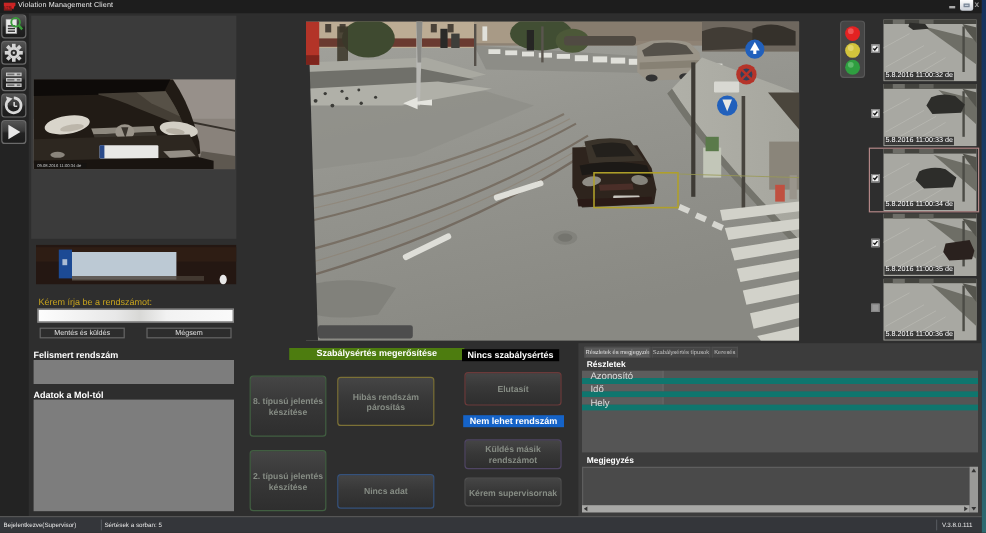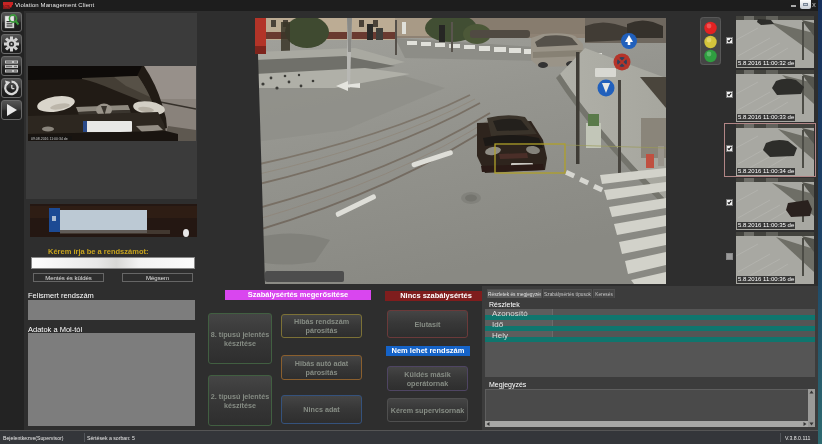--- a/index.html
+++ b/index.html
@@ -3,21 +3,21 @@
 <style>
 *{margin:0;padding:0;box-sizing:border-box}
 html,body{width:822px;height:444px;overflow:hidden;background:#2e2e2e;font-family:"Liberation Sans",sans-serif}
 #app{position:absolute;top:0;left:0;width:822px;height:444px;background:#2e2e2e;overflow:hidden}
 .abs{position:absolute}
 .titlebar{position:absolute;left:0;top:0;width:818px;height:11px;background:#1d1d1d;color:#e8e8e8}
 .titletxt{position:absolute;left:15px;top:1.5px;font-size:6px;letter-spacing:0.1px}
 .sidebar{position:absolute;left:0;top:11px;width:24px;height:421px;background:#232323}
 .sbtn{position:absolute;left:1px;width:21px;height:20px;border:1px solid #6a6a6a;border-radius:3px;background:linear-gradient(#555 0%,#3a3a3a 45%,#222 55%,#1c1c1c 100%)}
 .panel1{position:absolute;left:26px;top:13px;width:171px;height:186px;background:#3b3b3b}
-.plabel{color:#fff;font-weight:normal;font-size:7.5px}
+.plabel{color:#fff;font-weight:bold;font-size:7.5px}
 .greybox{position:absolute;background:#7d7d7d}
 .hdr{position:absolute;height:10px;color:#fff;font-weight:bold;font-size:7.5px;text-align:center;line-height:10px}
 .mbtn{position:absolute;border-radius:3px;color:#868c84;font-weight:bold;font-size:7.2px;text-align:center;background:linear-gradient(#454545 0%,#383838 45%,#2e2e2e 100%)}
 .mbtn span{display:inline-block;vertical-align:middle;line-height:1.25}
 .mbtn:before{content:"";display:inline-block;height:100%;vertical-align:middle}
 .tab{position:absolute;top:289px;height:9px;background:#464646;color:#c4c4c4;font-size:4.8px;line-height:9px;text-align:center;border:1px solid #4f4f4f;border-bottom:none;white-space:nowrap;overflow:hidden}
 .row{position:absolute;left:485px;width:330px;height:11px;border-bottom:5px solid #0f766e}
 .rowl{position:absolute;left:0;top:0;width:67px;height:100%;background:#5d5d5d;color:#dcdcdc;font-size:8px;line-height:10px;padding-left:7px}
 .rowr{position:absolute;left:67px;top:0;right:0;height:100%;background:#555;border-left:1px solid #6b6b6b}
 .thumb{position:absolute;left:736px;width:78px;height:52px;overflow:hidden}
@@ -142,21 +142,21 @@
   <svg class="abs" style="left:30px;top:204px" width="167" height="33" viewBox="0 0 167 33">
     <rect width="167" height="33" fill="#241712"></rect>
     <rect x="0" y="2" width="167" height="12" fill="#2e1d14"></rect>
     <rect x="19" y="4" width="11" height="24" fill="#1c4a94"></rect>
     <rect x="22" y="12" width="4" height="5" fill="#cfd8e2" opacity="0.8"></rect>
     <rect x="30" y="6" width="87" height="23" fill="#bcc9d4"></rect>
     <rect x="30" y="26" width="110" height="4" fill="#4a4138" opacity="0.8"></rect>
     <ellipse cx="156" cy="29" rx="3" ry="4" fill="#e8e8e8"></ellipse>
   </svg>
 
-  <div class="abs" style="left:48px;top:247px;color:#c8a41e;font-weight:bold;font-size:7.5px">Kérem írja be a rendszámot:</div>
+  <div class="abs" style="left:32px;top:247px;color:#c8a41e;font-weight:normal;font-size:7.5px">Kérem írja be a rendszámot:</div>
   <div class="abs" style="left:31px;top:257px;width:164px;height:12px;background:linear-gradient(90deg,#fdfdfd 0%,#e8e8e8 40%,#d8d8d6 52%,#f2f2f2 66%,#fafafa 100%);border:1px solid #888"></div>
   <div class="abs" style="left:33px;top:273px;width:71px;height:9px;background:#2d2d2d;border:1px solid #666;color:#e0e0e0;font-size:6px;text-align:center;line-height:8px">Mentés és küldés</div>
   <div class="abs" style="left:122px;top:273px;width:71px;height:9px;background:#2d2d2d;border:1px solid #666;color:#e0e0e0;font-size:6px;text-align:center;line-height:8px">Mégsem</div>
 
   <div class="abs plabel" style="left:28px;top:291px">Felismert rendszám</div>
   <div class="greybox" style="left:28px;top:300px;width:167px;height:20px"></div>
   <div class="abs plabel" style="left:28px;top:325px">Adatok a Mol-tól</div>
   <div class="greybox" style="left:28px;top:333px;width:167px;height:93px"></div>
 
   <svg class="abs" style="left:255px;top:18px" width="411" height="266" viewBox="0 0 411 266">
@@ -321,31 +321,30 @@
     <rect x="256" y="145" width="22" height="6" rx="1" fill="#c8c6c0"></rect>
     <path d="M226 148 L288 146 L289 152 L227 154 Z" fill="#2a1a16"></path>
     <rect x="240" y="126" width="70" height="29" fill="none" stroke="#b0a02a" stroke-width="1.3"></rect>
     <line x1="310" y1="127" x2="411" y2="130" stroke="#9a9a55" stroke-width="0.8" opacity="0.85"></line>
 
     <polygon points="0,36 3,36 10,266 0,266" fill="#2e2e2e"></polygon>
   </svg>
 
   <div class="abs" style="left:265px;top:271px;width:79px;height:11px;background:#4d4d4d;border-radius:2px"></div>
 
-  <div class="hdr" style="left:225px;top:290px;width:146px;background:#d946ef">Szabálysértés megerősítése</div>
+  <div class="hdr" style="left:241px;top:290px;width:146px;background:#4d7c0f">Szabálysértés megerősítése</div>
   <div class="mbtn" style="left:208px;top:313px;width:64px;height:51px;border:1px solid #415f41"><span>8. típusú jelentés készítése</span></div>
-  <div class="mbtn" style="left:281px;top:314px;width:81px;height:24px;border:1px solid #7c7136"><span>Hibás rendszám párosítás</span></div>
-  <div class="mbtn" style="left:281px;top:355px;width:81px;height:25px;border:1px solid #8a5f2e"><span>Hibás autó adat párosítás</span></div>
+  <div class="mbtn" style="left:281px;top:314px;width:81px;height:41px;border:1px solid #7c7136"><span>Hibás rendszám párosítás</span></div>
   <div class="mbtn" style="left:208px;top:375px;width:64px;height:51px;border:1px solid #415f41"><span>2. típusú jelentés készítése</span></div>
   <div class="mbtn" style="left:281px;top:395px;width:81px;height:29px;border:1px solid #35527c"><span>Nincs adat</span></div>
 
-  <div class="hdr" style="left:385px;top:291px;width:102px;background:#7f1d1d">Nincs szabálysértés</div>
+  <div class="hdr" style="left:385px;top:291px;width:81px;background:#000000">Nincs szabálysértés</div>
   <div class="mbtn" style="left:387px;top:310px;width:81px;height:28px;border:1px solid #6b3a3a"><span>Elutasít</span></div>
   <div class="hdr" style="left:386px;top:346px;width:84px;background:#1563c8">Nem lehet rendszám</div>
-  <div class="mbtn" style="left:387px;top:366px;width:81px;height:25px;border:1px solid #4f4563"><span>Küldés másik operátornak</span></div>
+  <div class="mbtn" style="left:387px;top:366px;width:81px;height:25px;border:1px solid #4f4563"><span>Küldés másik rendszámot</span></div>
   <div class="mbtn" style="left:387px;top:398px;width:81px;height:24px;border:1px solid #4f4f4f"><span>Kérem supervisornak</span></div>
 
   <div class="abs" style="left:482px;top:286px;width:336px;height:144px;background:#3c3c3c"></div>
   <div class="tab" style="left:487px;width:55px;background:#5a5a5a;color:#e0e0e0">Részletek és megjegyzés</div>
   <div class="tab" style="left:543px;width:49px">Szabálysértés típusok</div>
   <div class="tab" style="left:593px;width:22px">Keresés</div>
   <div class="abs plabel" style="left:489px;top:301px;font-size:7px">Részletek</div>
   <div class="abs" style="left:485px;top:309px;width:330px;height:68px;background:#555"></div>
   <div class="row" style="top:309px">
       <div class="rowl">Azonosító</div>

